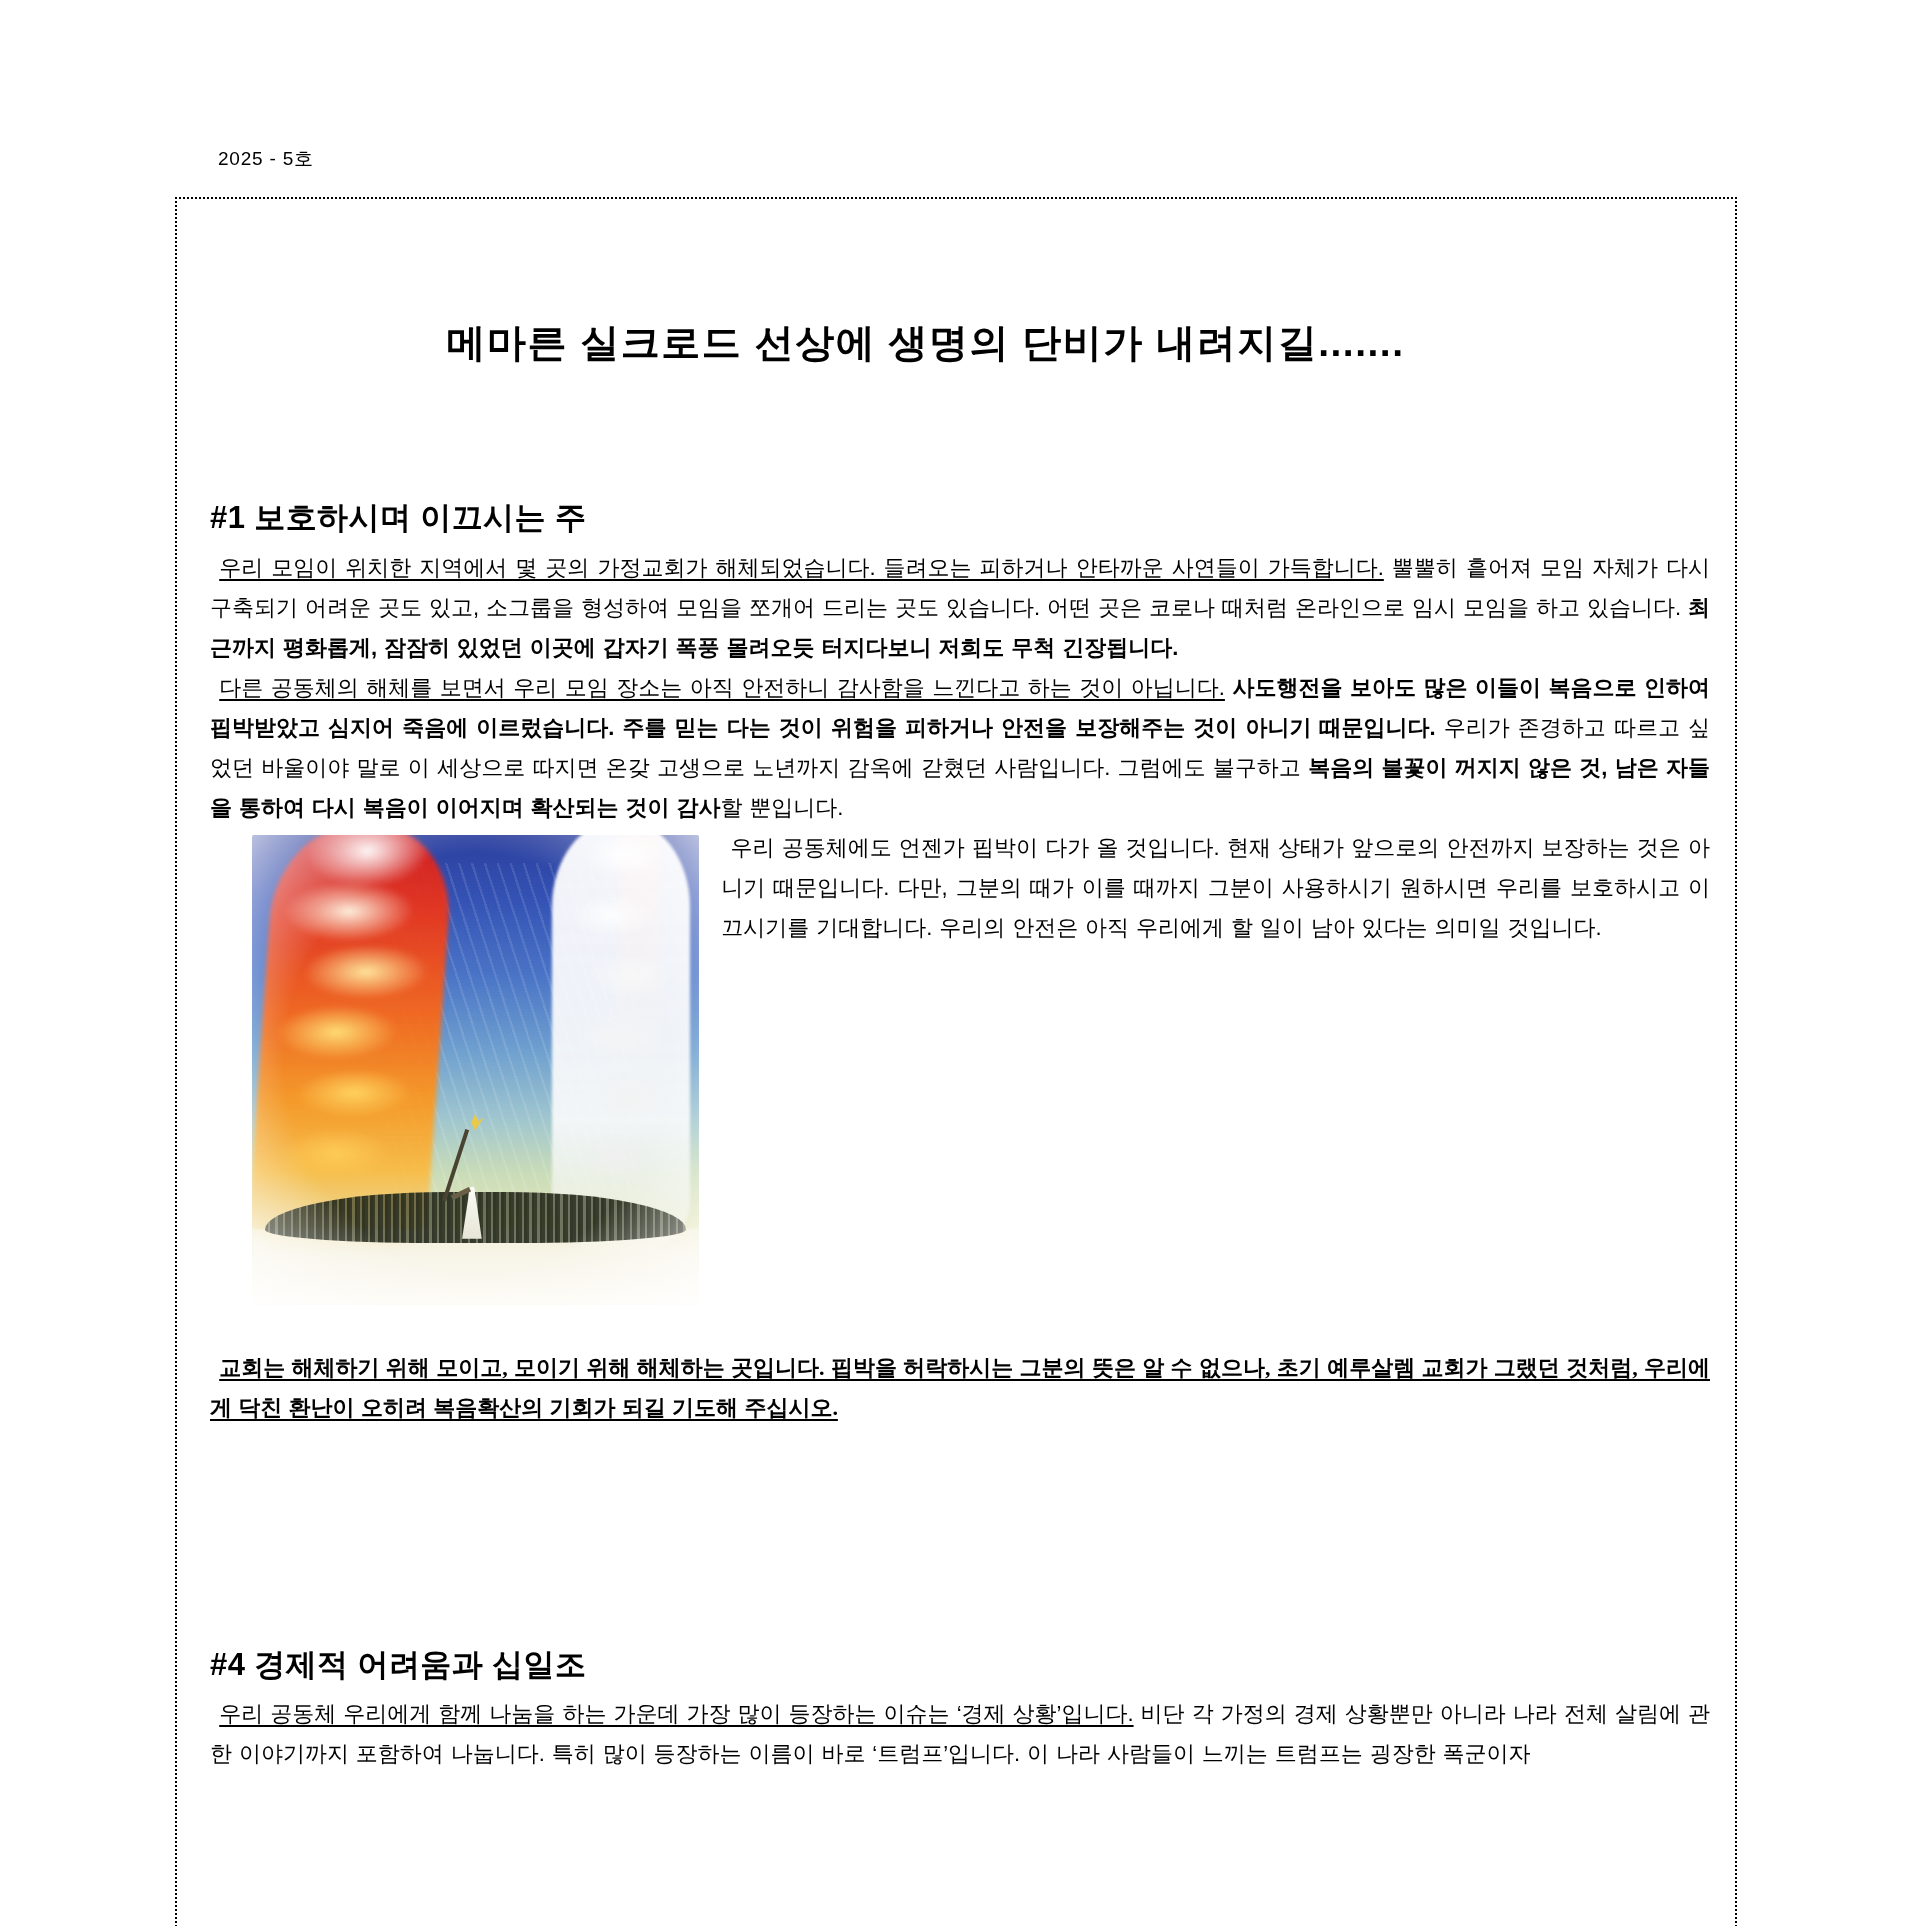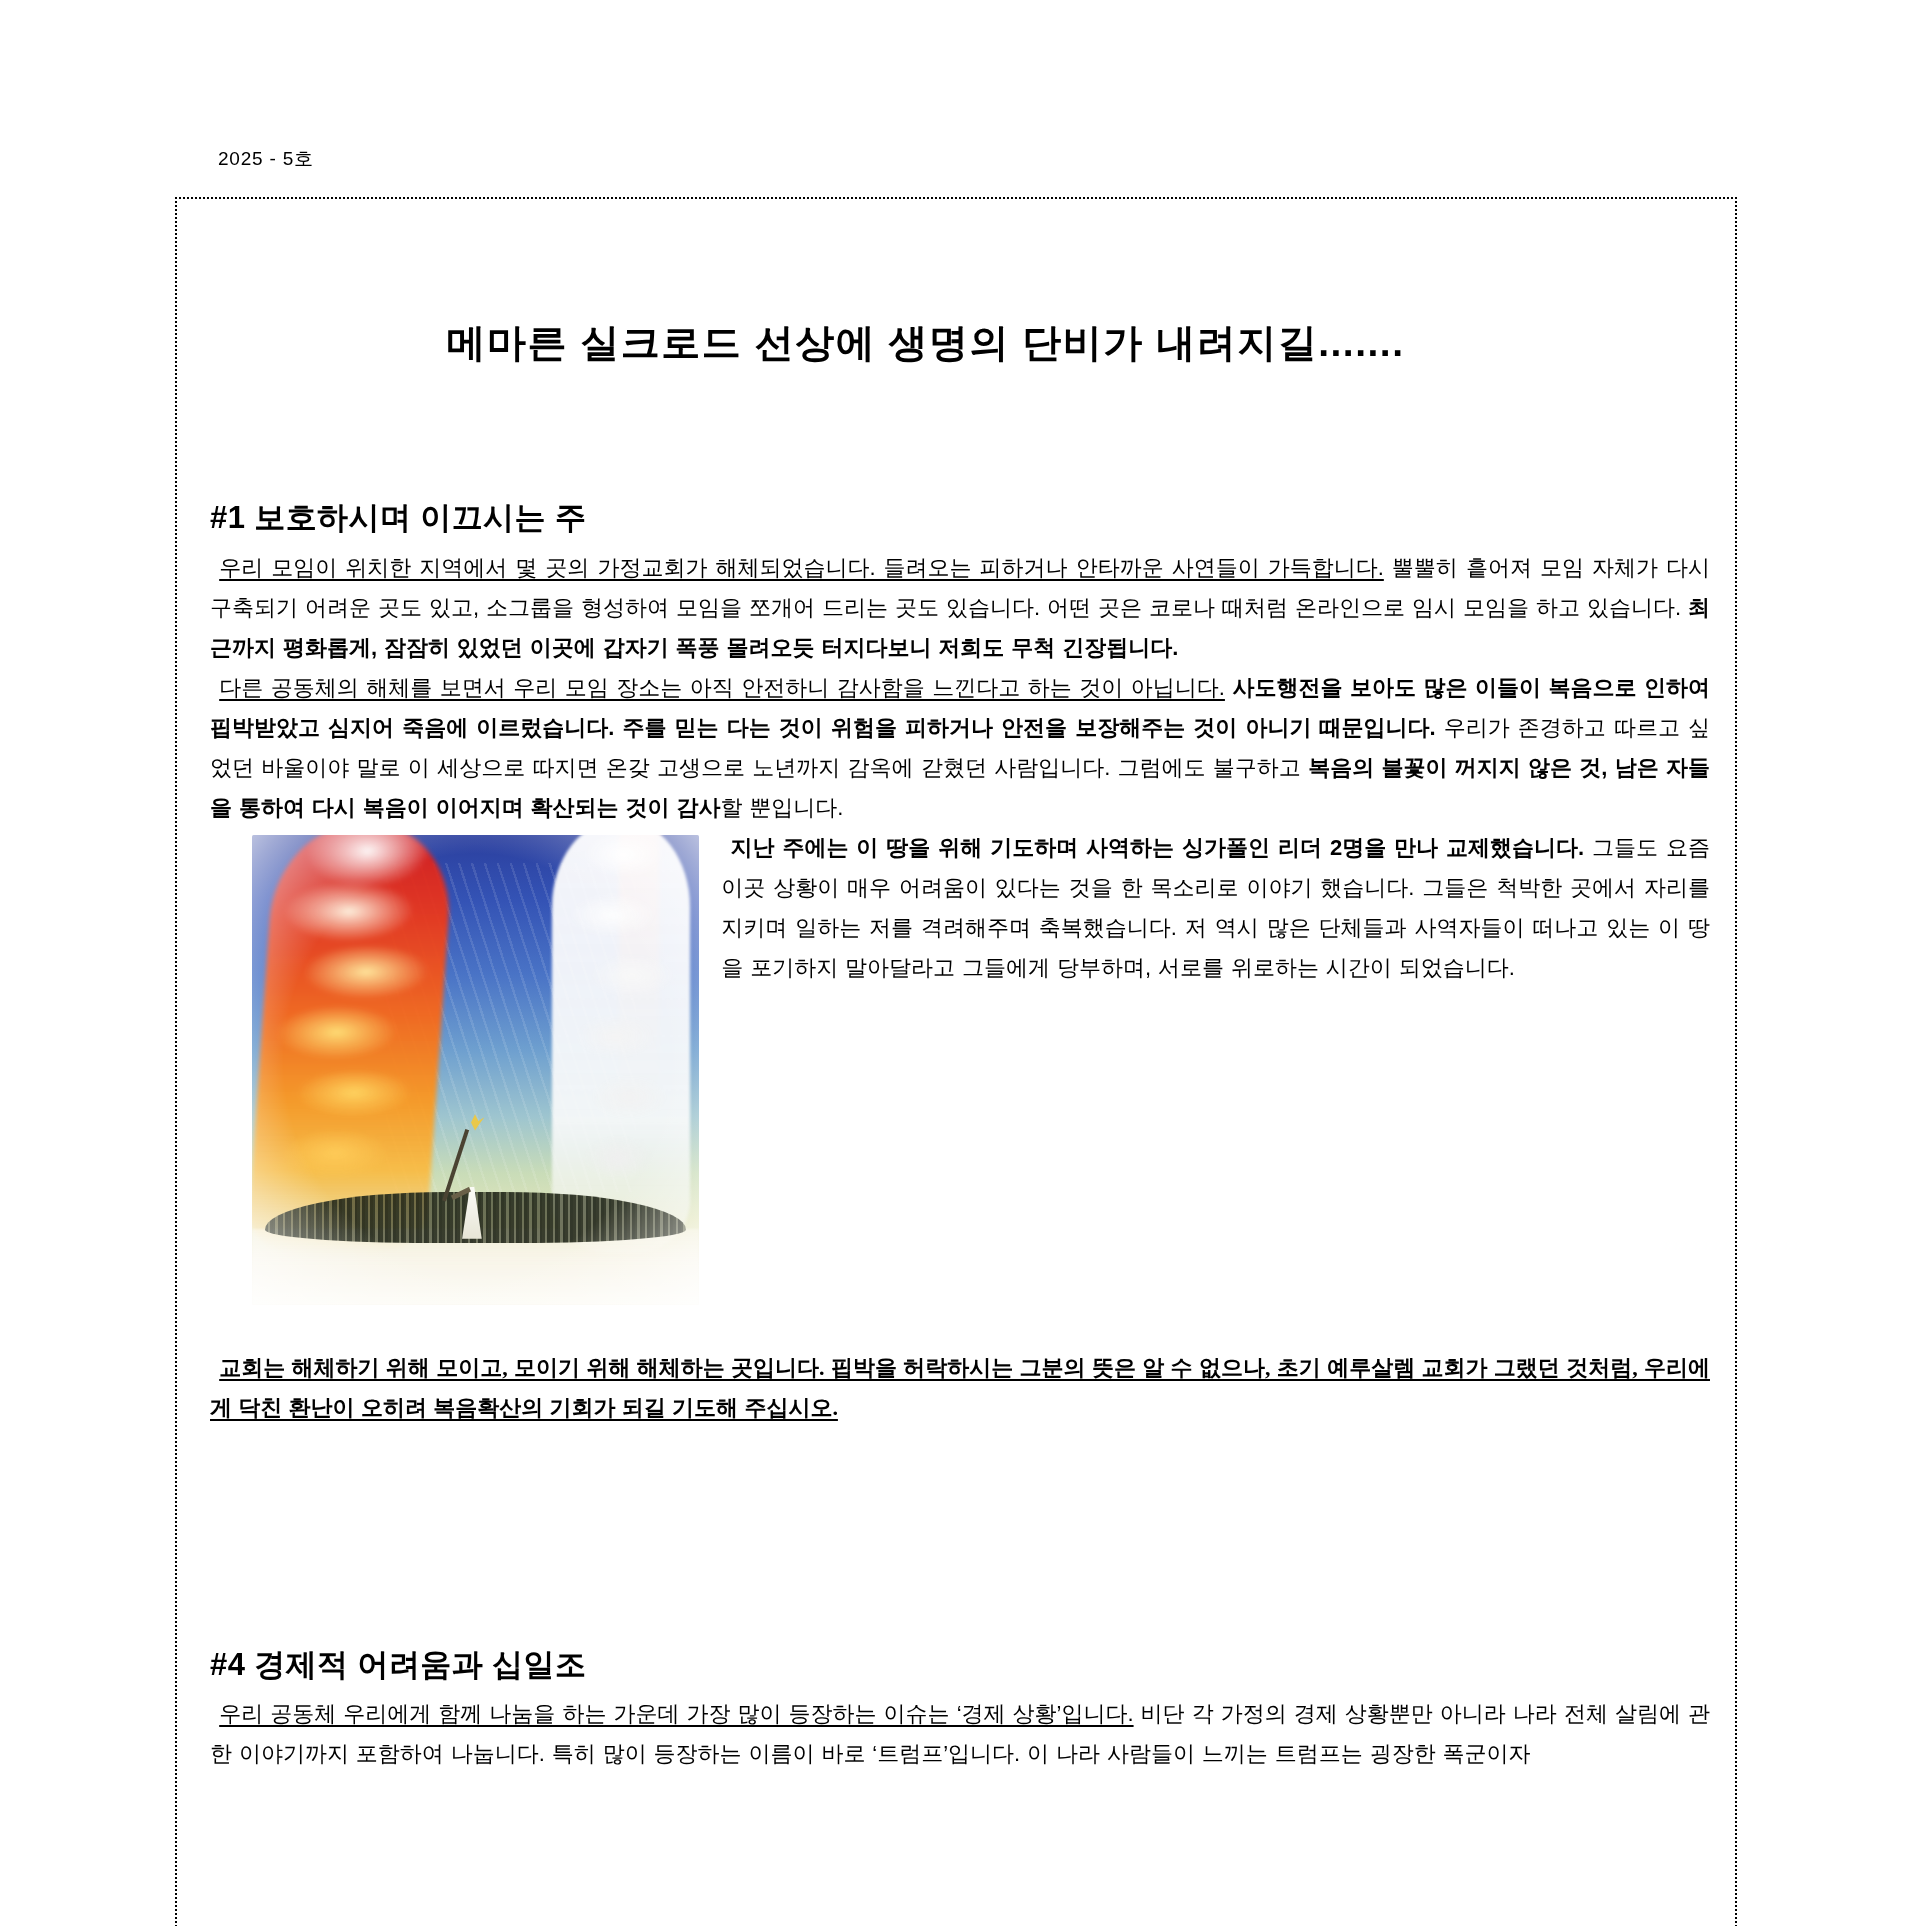--- a/index.html
+++ b/index.html
@@ -274,22 +274,22 @@
         <div class="ground"></div>
         <div class="crowd"></div>
         <div class="moses-robe"></div>
         <div class="moses-arm"></div>
         <div class="moses-staff"></div>
         <div class="lightning"></div>
         <div class="illus-vig"></div>
       </div>
     </div>
 
-
-    <p class="body"><b class="bd">지난 주에는 이 땅을 위해 기도하며 사역하는 싱가폴인 리더 2명을 만나 교제했습니다.</b><span> 그들도 요즘 이곳 상황이 매우 어려움이 있다는 것을 한 목소리로 이야기 했습니다. 그들은 척박한 곳에서 자리를 지키며 일하는 저를 격려해주며 축복했습니다. 저 역시 많은 단체들과 사역자들이 떠나고 있는 이 땅을 포기하지 말아달라고 그들에게 당부하며, 서로를 위로하는 시간이 되었습니다.</span></p>
+    <p class="body"><span>우리 공동체에도 언젠가 핍박이 다가 올 것입니다. 현재 상태가 앞으로의 안전까지 보장하는 것은 아니기 때문입니다. 다만, 그분의 때가 이를 때까지 그분이 사용하시기 원하시면 우리를 보호하시고 이끄시기를 기대합니다. 우리의 안전은 아직 우리에게 할 일이 남아 있다는 의미일 것입니다.</span></p>
+
 
     <div class="clearfix"></div>
 
     <p class="body gap-before"><span class="bdul">교회는 해체하기 위해 모이고, 모이기 위해 해체하는 곳입니다. 핍박을 허락하시는 그분의 뜻은 알 수 없으나, 초기 예루살렘 교회가 그랬던 것처럼, 우리에게 닥친 환난이 오히려 복음확산의 기회가 되길 기도해 주십시오. </span></p>
 
     <h2 class="section-heading second">#4 경제적 어려움과 십일조</h2>
 
     <p class="body"><u class="ul">우리 공동체 우리에게 함께 나눔을 하는 가운데 가장 많이 등장하는 이슈는 ‘경제 상황’입니다.</u><span> 비단 각 가정의 경제 상황뿐만 아니라 나라 전체 살림에 관한 이야기까지 포함하여 나눕니다. 특히 많이 등장하는 이름이 바로 ‘트럼프’입니다. 이 나라 사람들이 느끼는 트럼프는 굉장한 폭군이자</span></p>
 
   </div>

